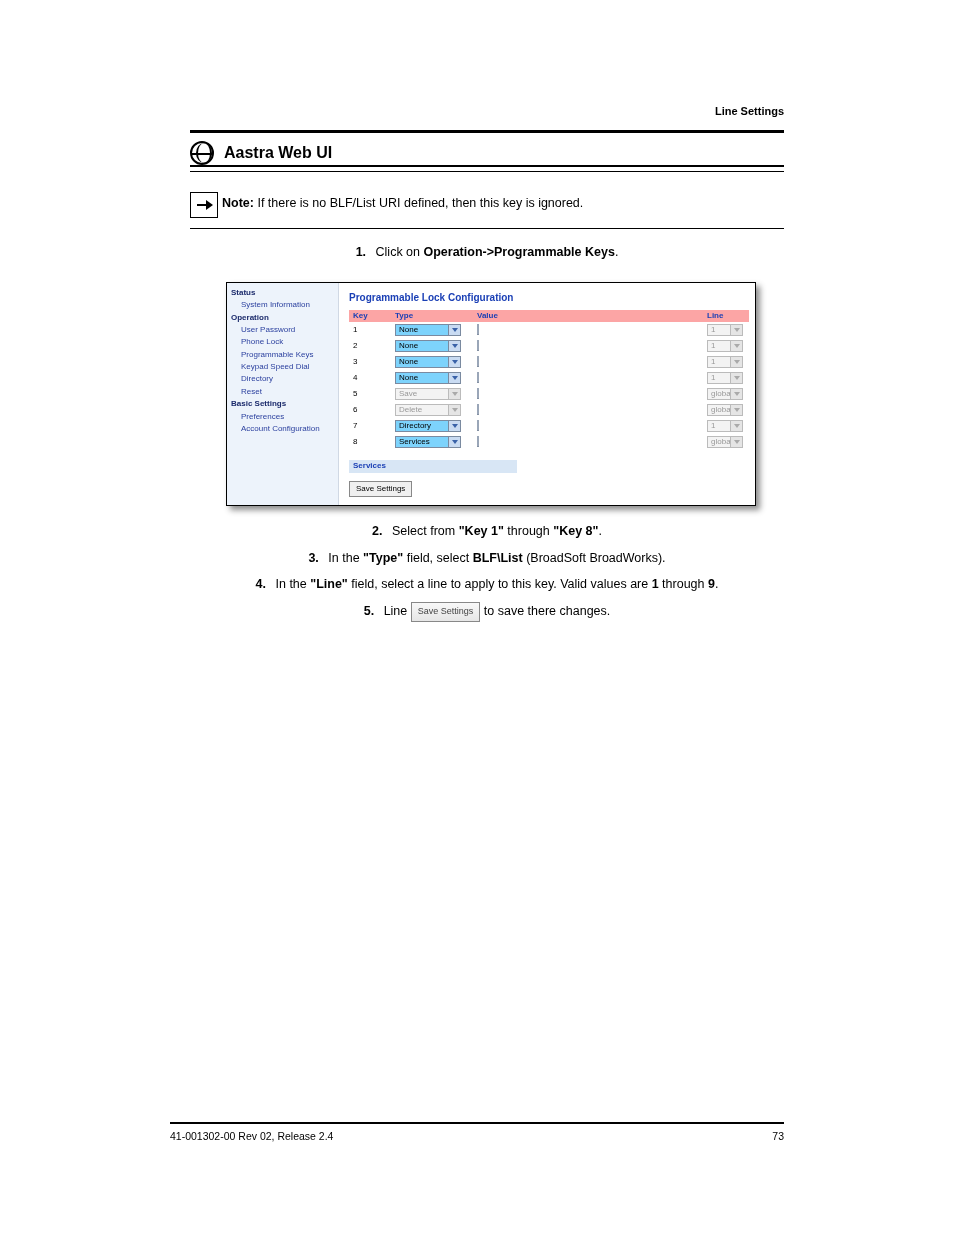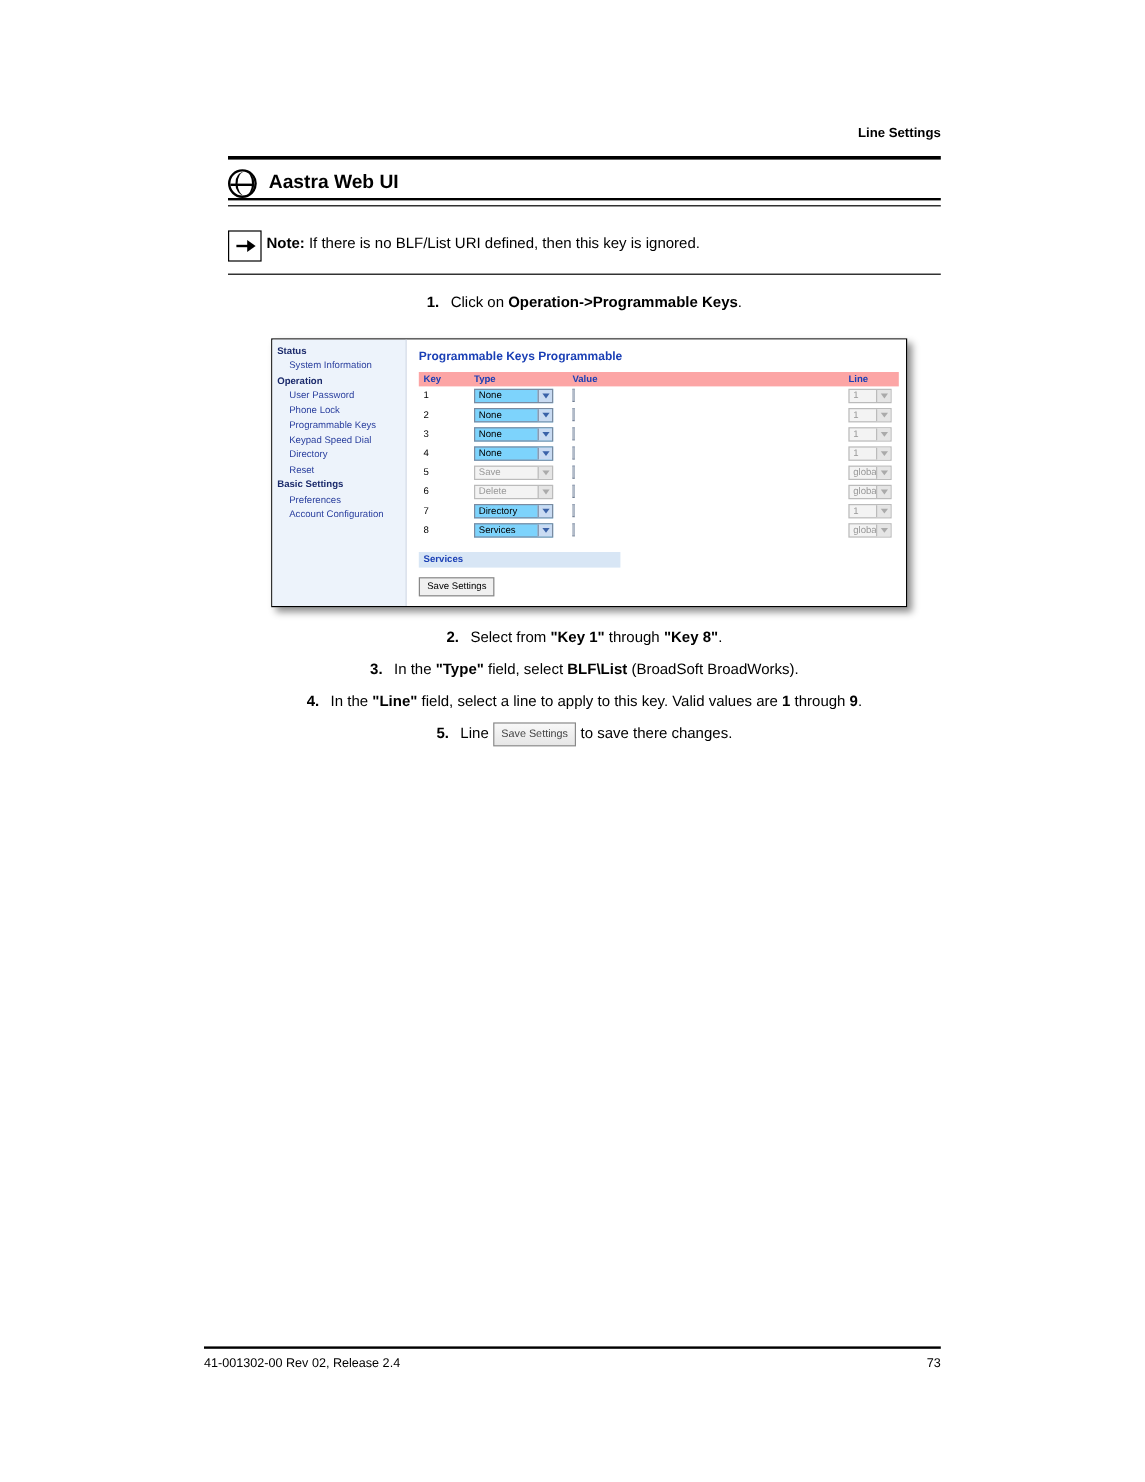--- a/index.html
+++ b/index.html
@@ -339,21 +339,21 @@
           <div class="sb-item">Phone Lock</div>
           <div class="sb-item">Programmable Keys</div>
           <div class="sb-item">Keypad Speed Dial</div>
           <div class="sb-item">Directory</div>
           <div class="sb-item">Reset</div>
           <div class="sb-cat">Basic Settings</div>
           <div class="sb-item">Preferences</div>
           <div class="sb-item">Account Configuration</div>
         </div>
         <div class="mainpane">
-          <div class="mp-title">Programmable Keys Programmable</div>
+          <div class="mp-title">Programmable Lock Configuration</div>
           <div class="hdr-row">
             <div class="col-key">Key</div>
             <div class="col-type">Type</div>
             <div class="col-value">Value</div>
             <div class="col-line">Line</div>
           </div>
           <div id="rows-host">
               <div class="data-row">
                 <div class="col-key">1</div>
                 <div class="col-type"><span class="mini-select type-sel">None<span class="dd"></span></span></div>

